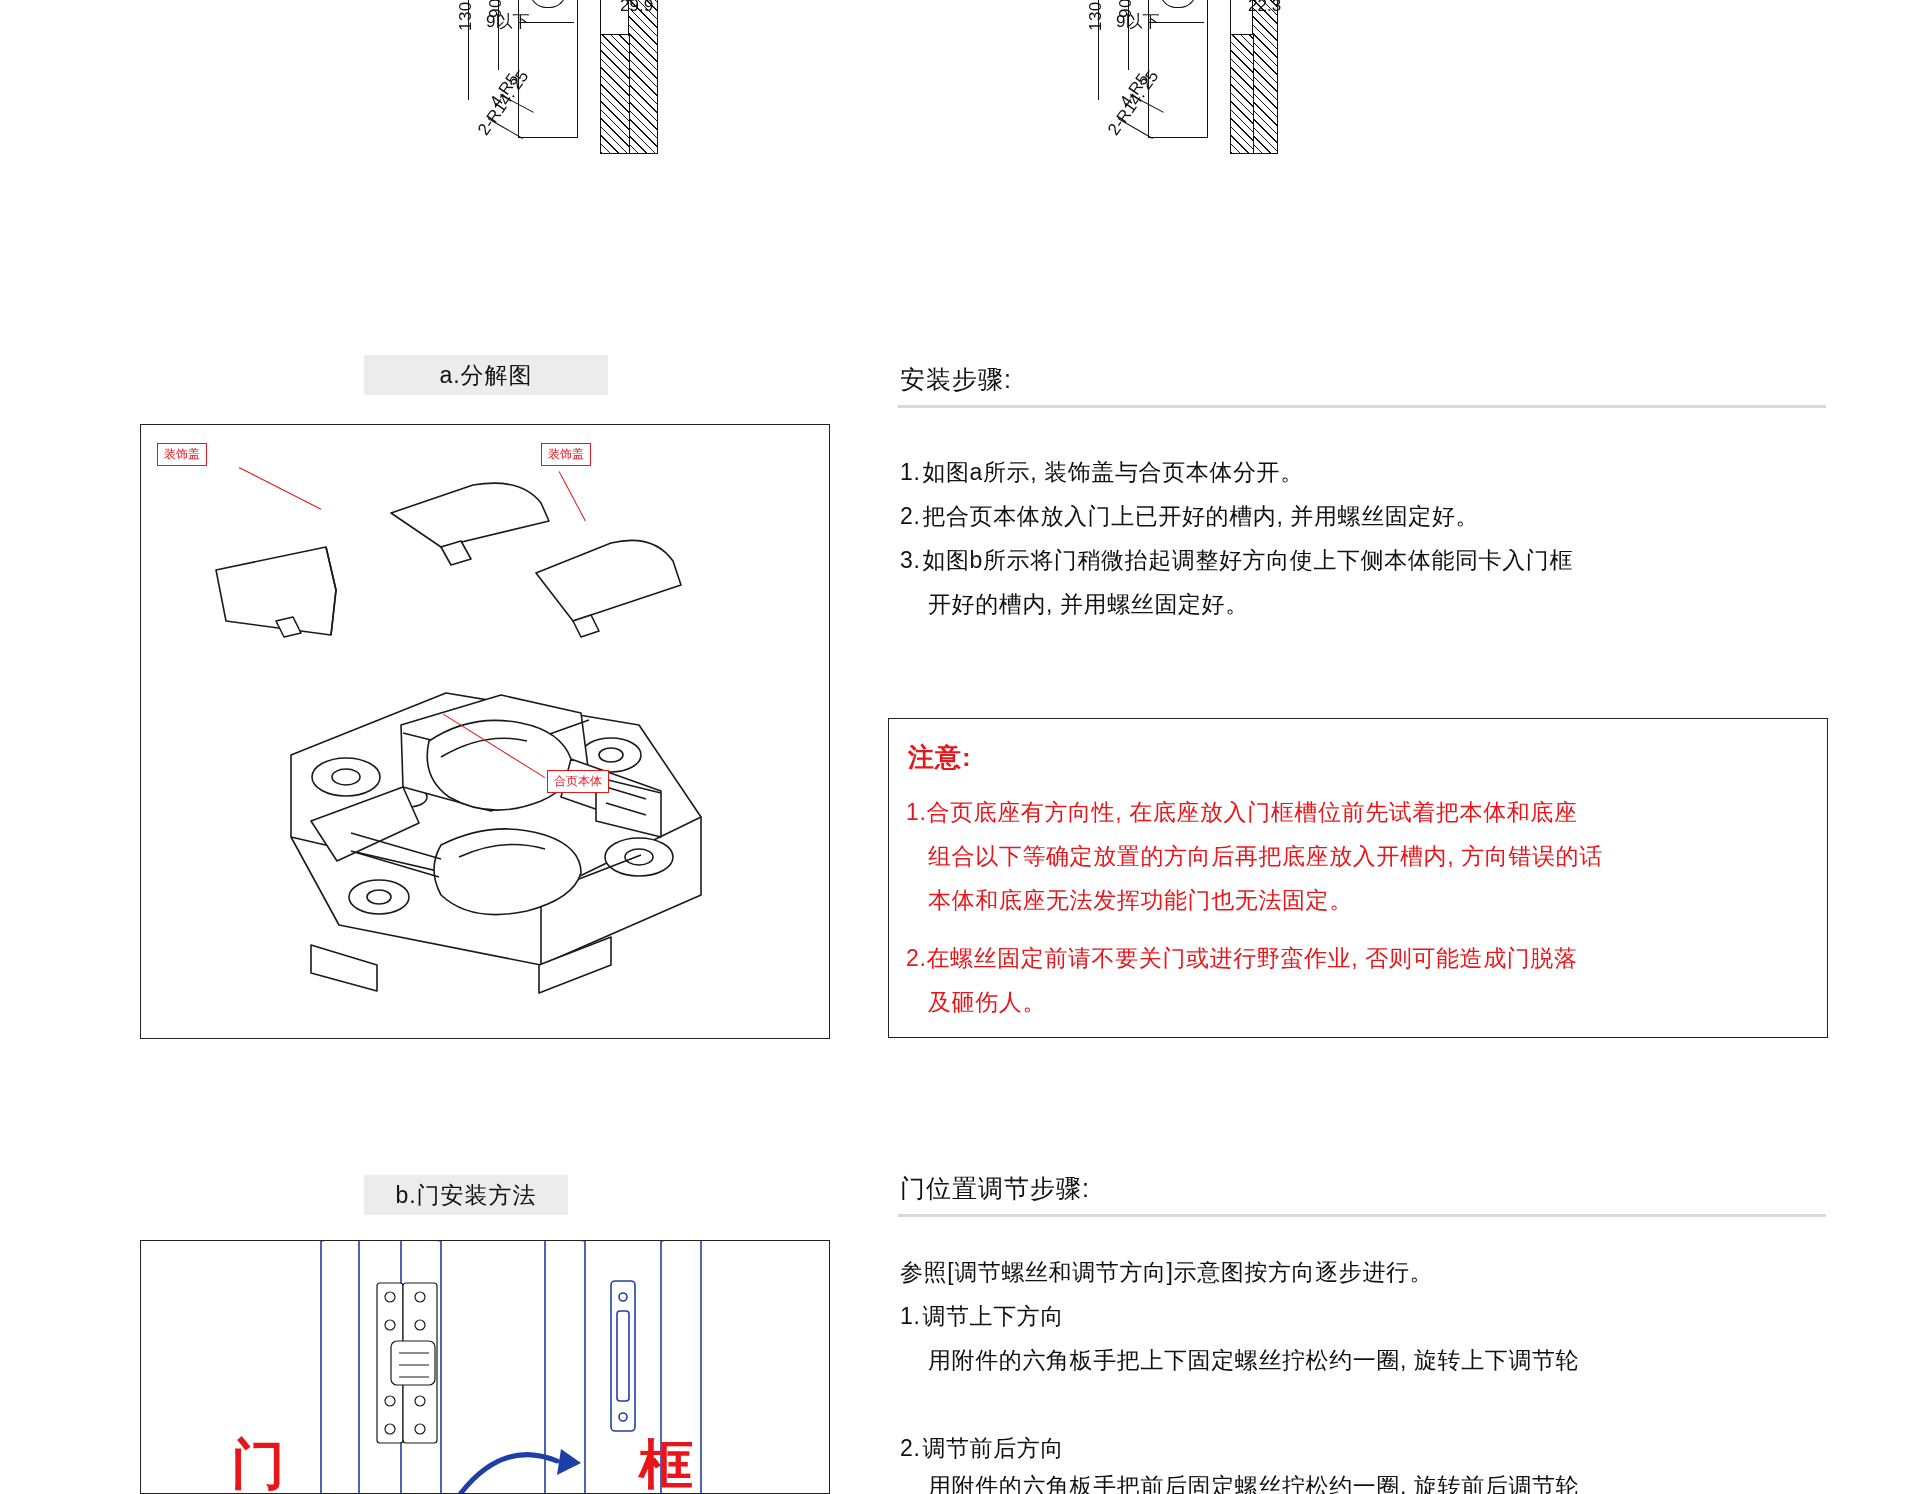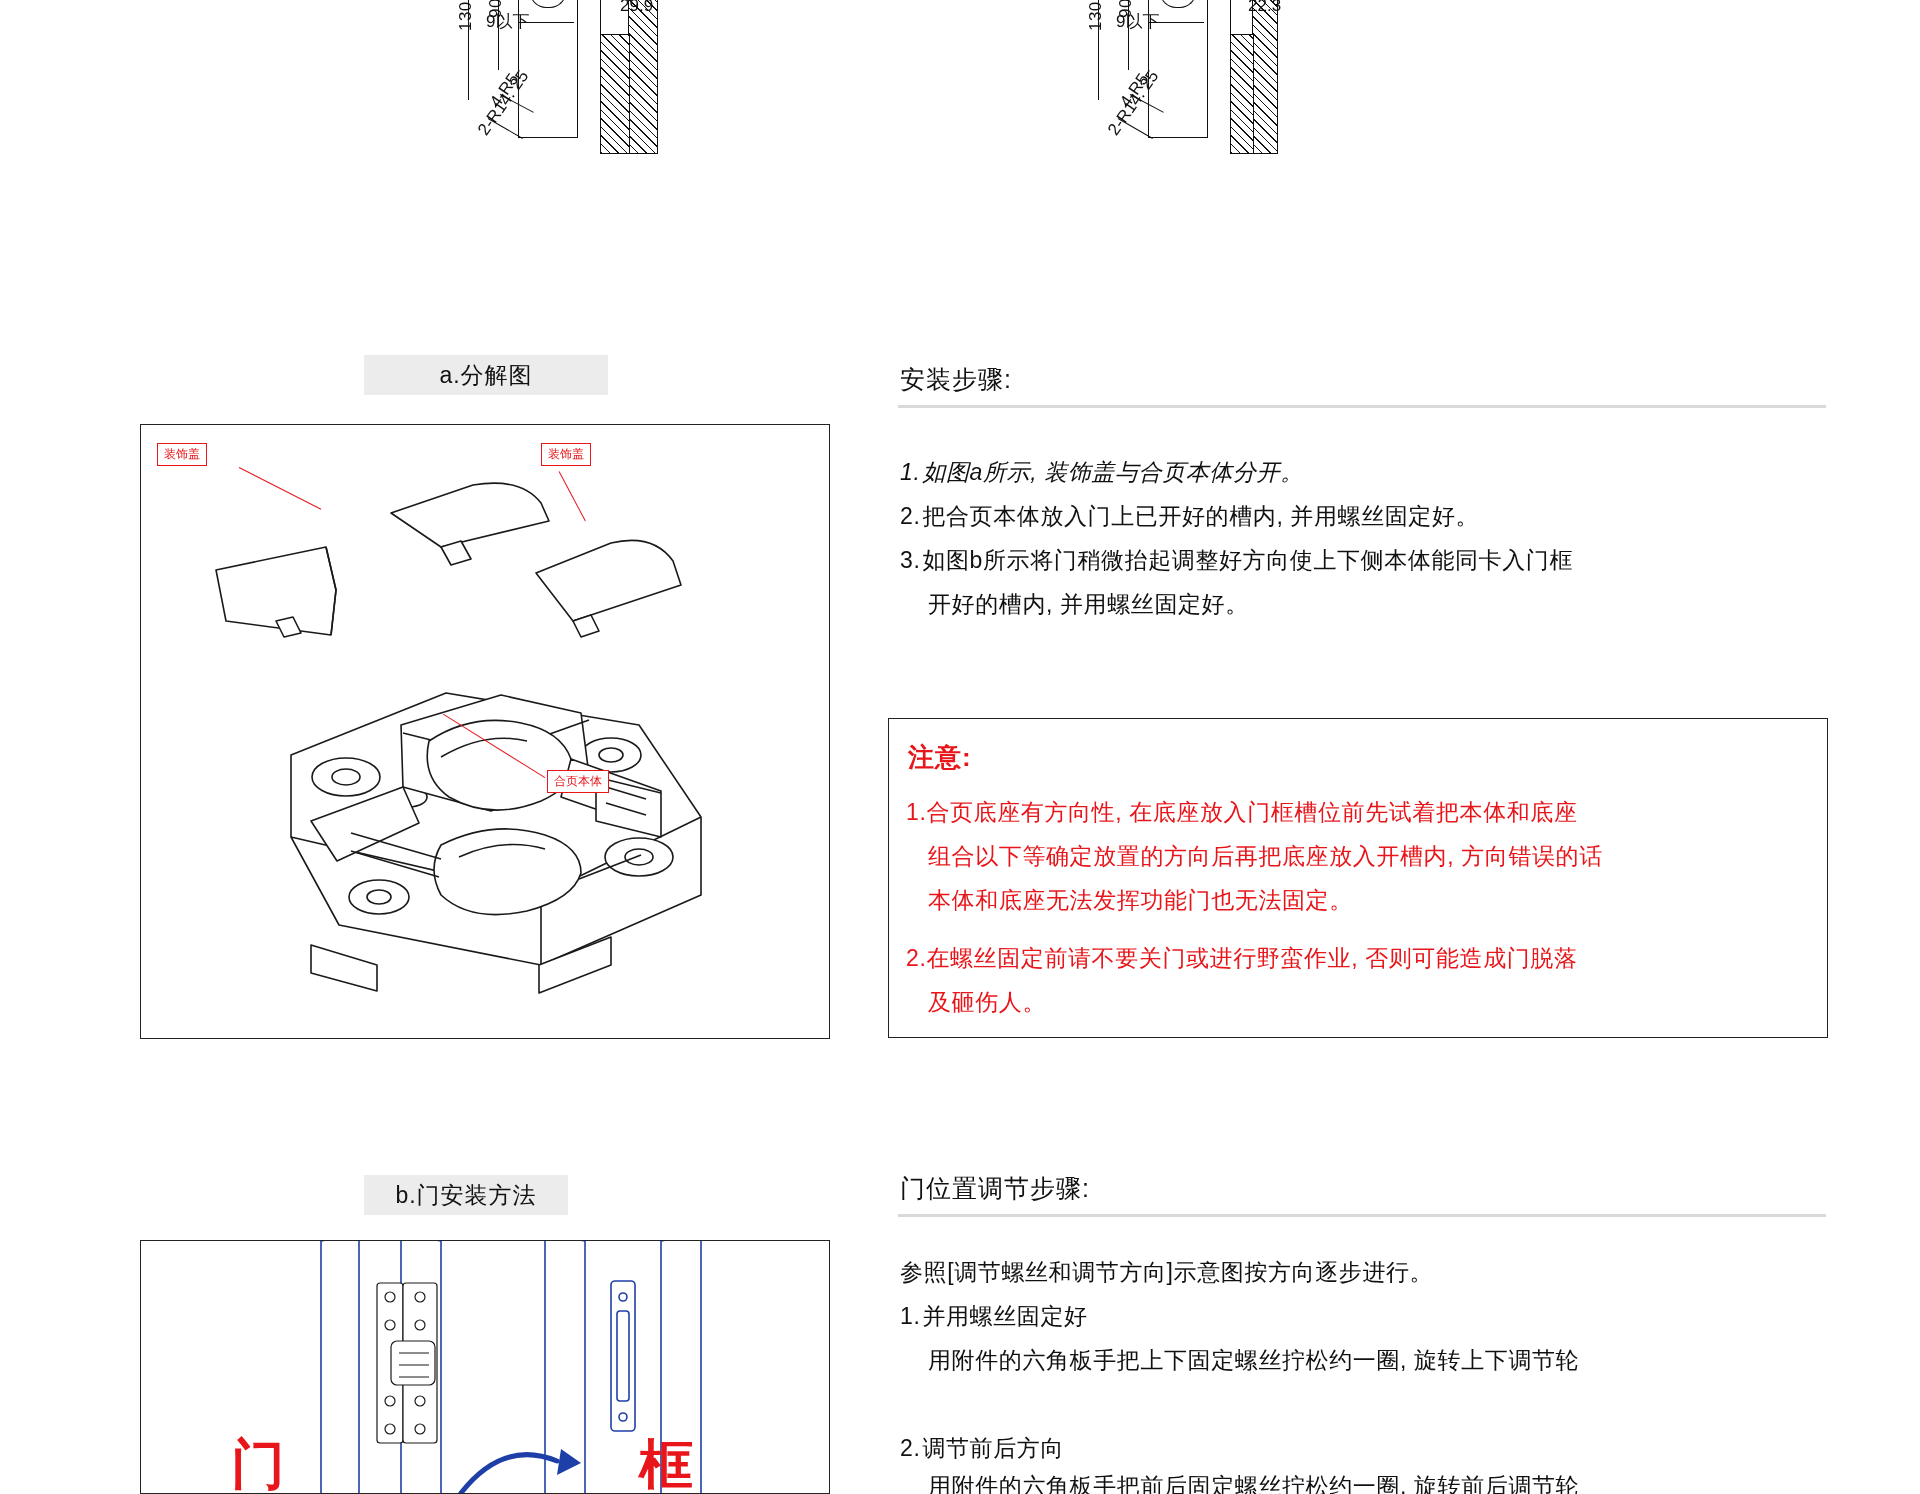--- a/index.html
+++ b/index.html
@@ -304,21 +304,21 @@
     <div class="callout" style="left:400px; top:18px;">装饰盖</div>
     <div class="callout-line" style="left:418px; top:46px; width:56px; transform:rotate(62deg);"></div>
 
     <div class="callout" style="left:406px; top:345px;">合页本体</div>
     <div class="callout-line" style="left:404px; top:352px; width:120px; transform:rotate(-148deg);"></div>
   </div>
 
   <div class="rt-head" style="left:900px; top:363px;">安装步骤:</div>
   <div class="rt-rule" style="left:898px; top:405px; width:928px;"></div>
 
-  <div class="rt-item" style="left:900px; top:452px;font-style:italic;">
+  <div class="rt-item" style="left:900px; top:452px;">
     <span class="num">1.</span><span>如图a所示, 装饰盖与合页本体分开。</span>
   </div>
   <div class="rt-item" style="left:900px; top:496px;">
     <span class="num">2.</span><span>把合页本体放入门上已开好的槽内, 并用螺丝固定好。</span>
   </div>
   <div class="rt-item" style="left:900px; top:540px;">
     <span class="num">3.</span><span>如图b所示将门稍微抬起调整好方向使上下侧本体能同卡入门框</span>
   </div>
   <div class="rt-sub" style="left:928px; top:584px;">开好的槽内, 并用螺丝固定好。</div>
 
@@ -380,21 +380,21 @@
     <div class="door-cn" style="left:90px; top:188px;">门</div>
     <div class="door-cn" style="left:498px; top:188px;">框</div>
   </div>
 
   <div class="rt-head" style="left:900px; top:1172px;">门位置调节步骤:</div>
   <div class="rt-rule" style="left:898px; top:1214px; width:928px;"></div>
 
   <div class="rt-item" style="left:900px; top:1252px;">参照[调节螺丝和调节方向]示意图按方向逐步进行。</div>
 
   <div class="rt-item" style="left:900px; top:1296px;">
-    <span class="num">1.</span><span>并用螺丝固定好</span>
+    <span class="num">1.</span><span>调节上下方向</span>
   </div>
   <div class="rt-sub" style="left:928px; top:1340px;">用附件的六角板手把上下固定螺丝拧松约一圈, 旋转上下调节轮</div>
   <div class="rt-item" style="left:900px; top:1428px;">
     <span class="num">2.</span><span>调节前后方向</span>
   </div>
   <div class="rt-sub" style="left:928px; top:1466px;">用附件的六角板手把前后固定螺丝拧松约一圈, 旋转前后调节轮</div>
 
 </div>
 
 </body></html>

